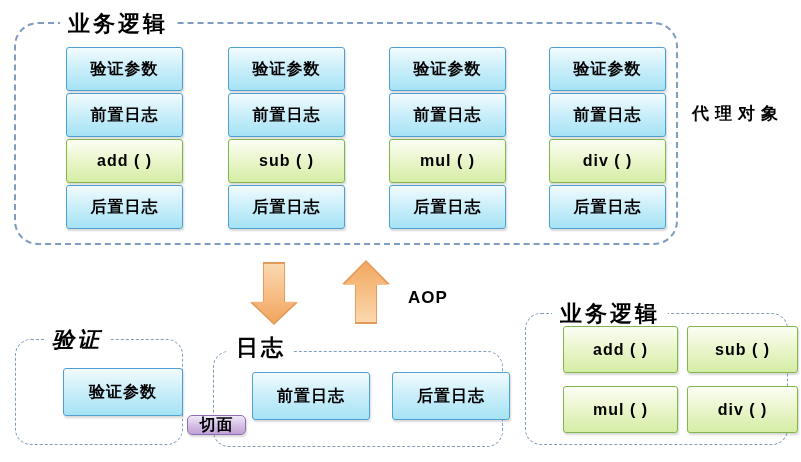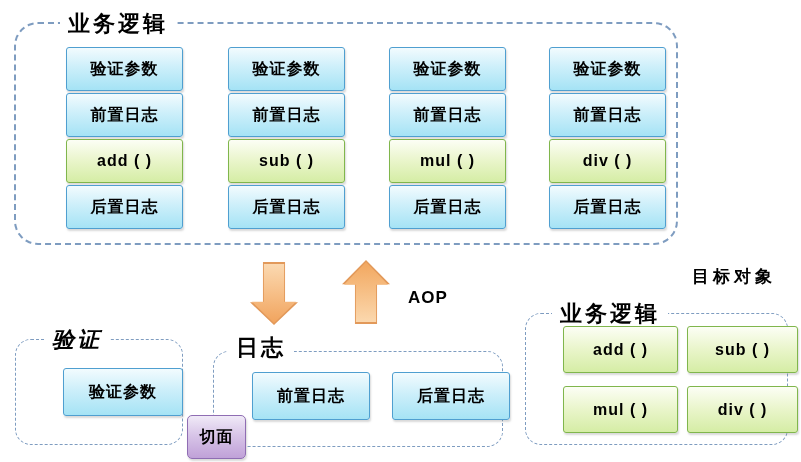--- a/index.html
+++ b/index.html
@@ -107,20 +107,21 @@
     </div>
 
     <div class="stack" style="left:509px;">
       <div class="box blue">验证参数</div>
       <div class="box blue">前置日志</div>
       <div class="box green">div ( )</div>
       <div class="box blue">后置日志</div>
     </div>
   </div>
 
+  <div class="plain-label" style="left:692px;top:102px;letter-spacing:6px;">代理对象</div>
 
 
   <div class="arrow down" style="left:250px;top:262px;width:48px;height:63px;">
     <div class="outer"></div>
     <div class="inner"></div>
   </div>
 
   <div class="arrow up" style="left:342px;top:260px;width:48px;height:64px;">
     <div class="outer"></div>
     <div class="inner"></div>
@@ -132,23 +133,22 @@
     <span class="region-label" style="left:28px;font-style:italic;">验证</span>
     <div class="box blue" style="position:absolute;left:23px;top:28px;width:120px;height:48px;">验证参数</div>
   </div>
 
   <div class="dashed-box small" style="left:213px;top:351px;width:290px;height:96px;">
     <span class="region-label" style="left:14px;top:-17px;">日志</span>
     <div class="box blue" style="position:absolute;left:14px;top:20px;width:118px;height:48px;">前置日志</div>
     <div class="box blue" style="position:absolute;left:154px;top:20px;width:118px;height:48px;">后置日志</div>
   </div>
 
-  <div class="box purple" style="position:absolute;left:163px;top:415px;width:59px;height:44px;z-index:5;">切面</div>
+  <div class="box purple" style="position:absolute;left:163px;top:415px;width:59px;height:20px;z-index:5;">切面</div>
 
-  <div class="plain-label" style="left:692px;top:265px;letter-spacing:4px;">目标对象</div>
 
   <div class="dashed-box small" style="left:525px;top:313px;width:263px;height:132px;">
     <span class="region-label" style="left:26px;">业务逻辑</span>
     <div class="box green" style="position:absolute;left:13px;top:12px;width:115px;height:47px;">add ( )</div>
     <div class="box green" style="position:absolute;left:137px;top:12px;width:111px;height:47px;">sub ( )</div>
     <div class="box green" style="position:absolute;left:13px;top:72px;width:115px;height:47px;">mul ( )</div>
     <div class="box green" style="position:absolute;left:137px;top:72px;width:111px;height:47px;">div ( )</div>
   </div>
 
 </div>

